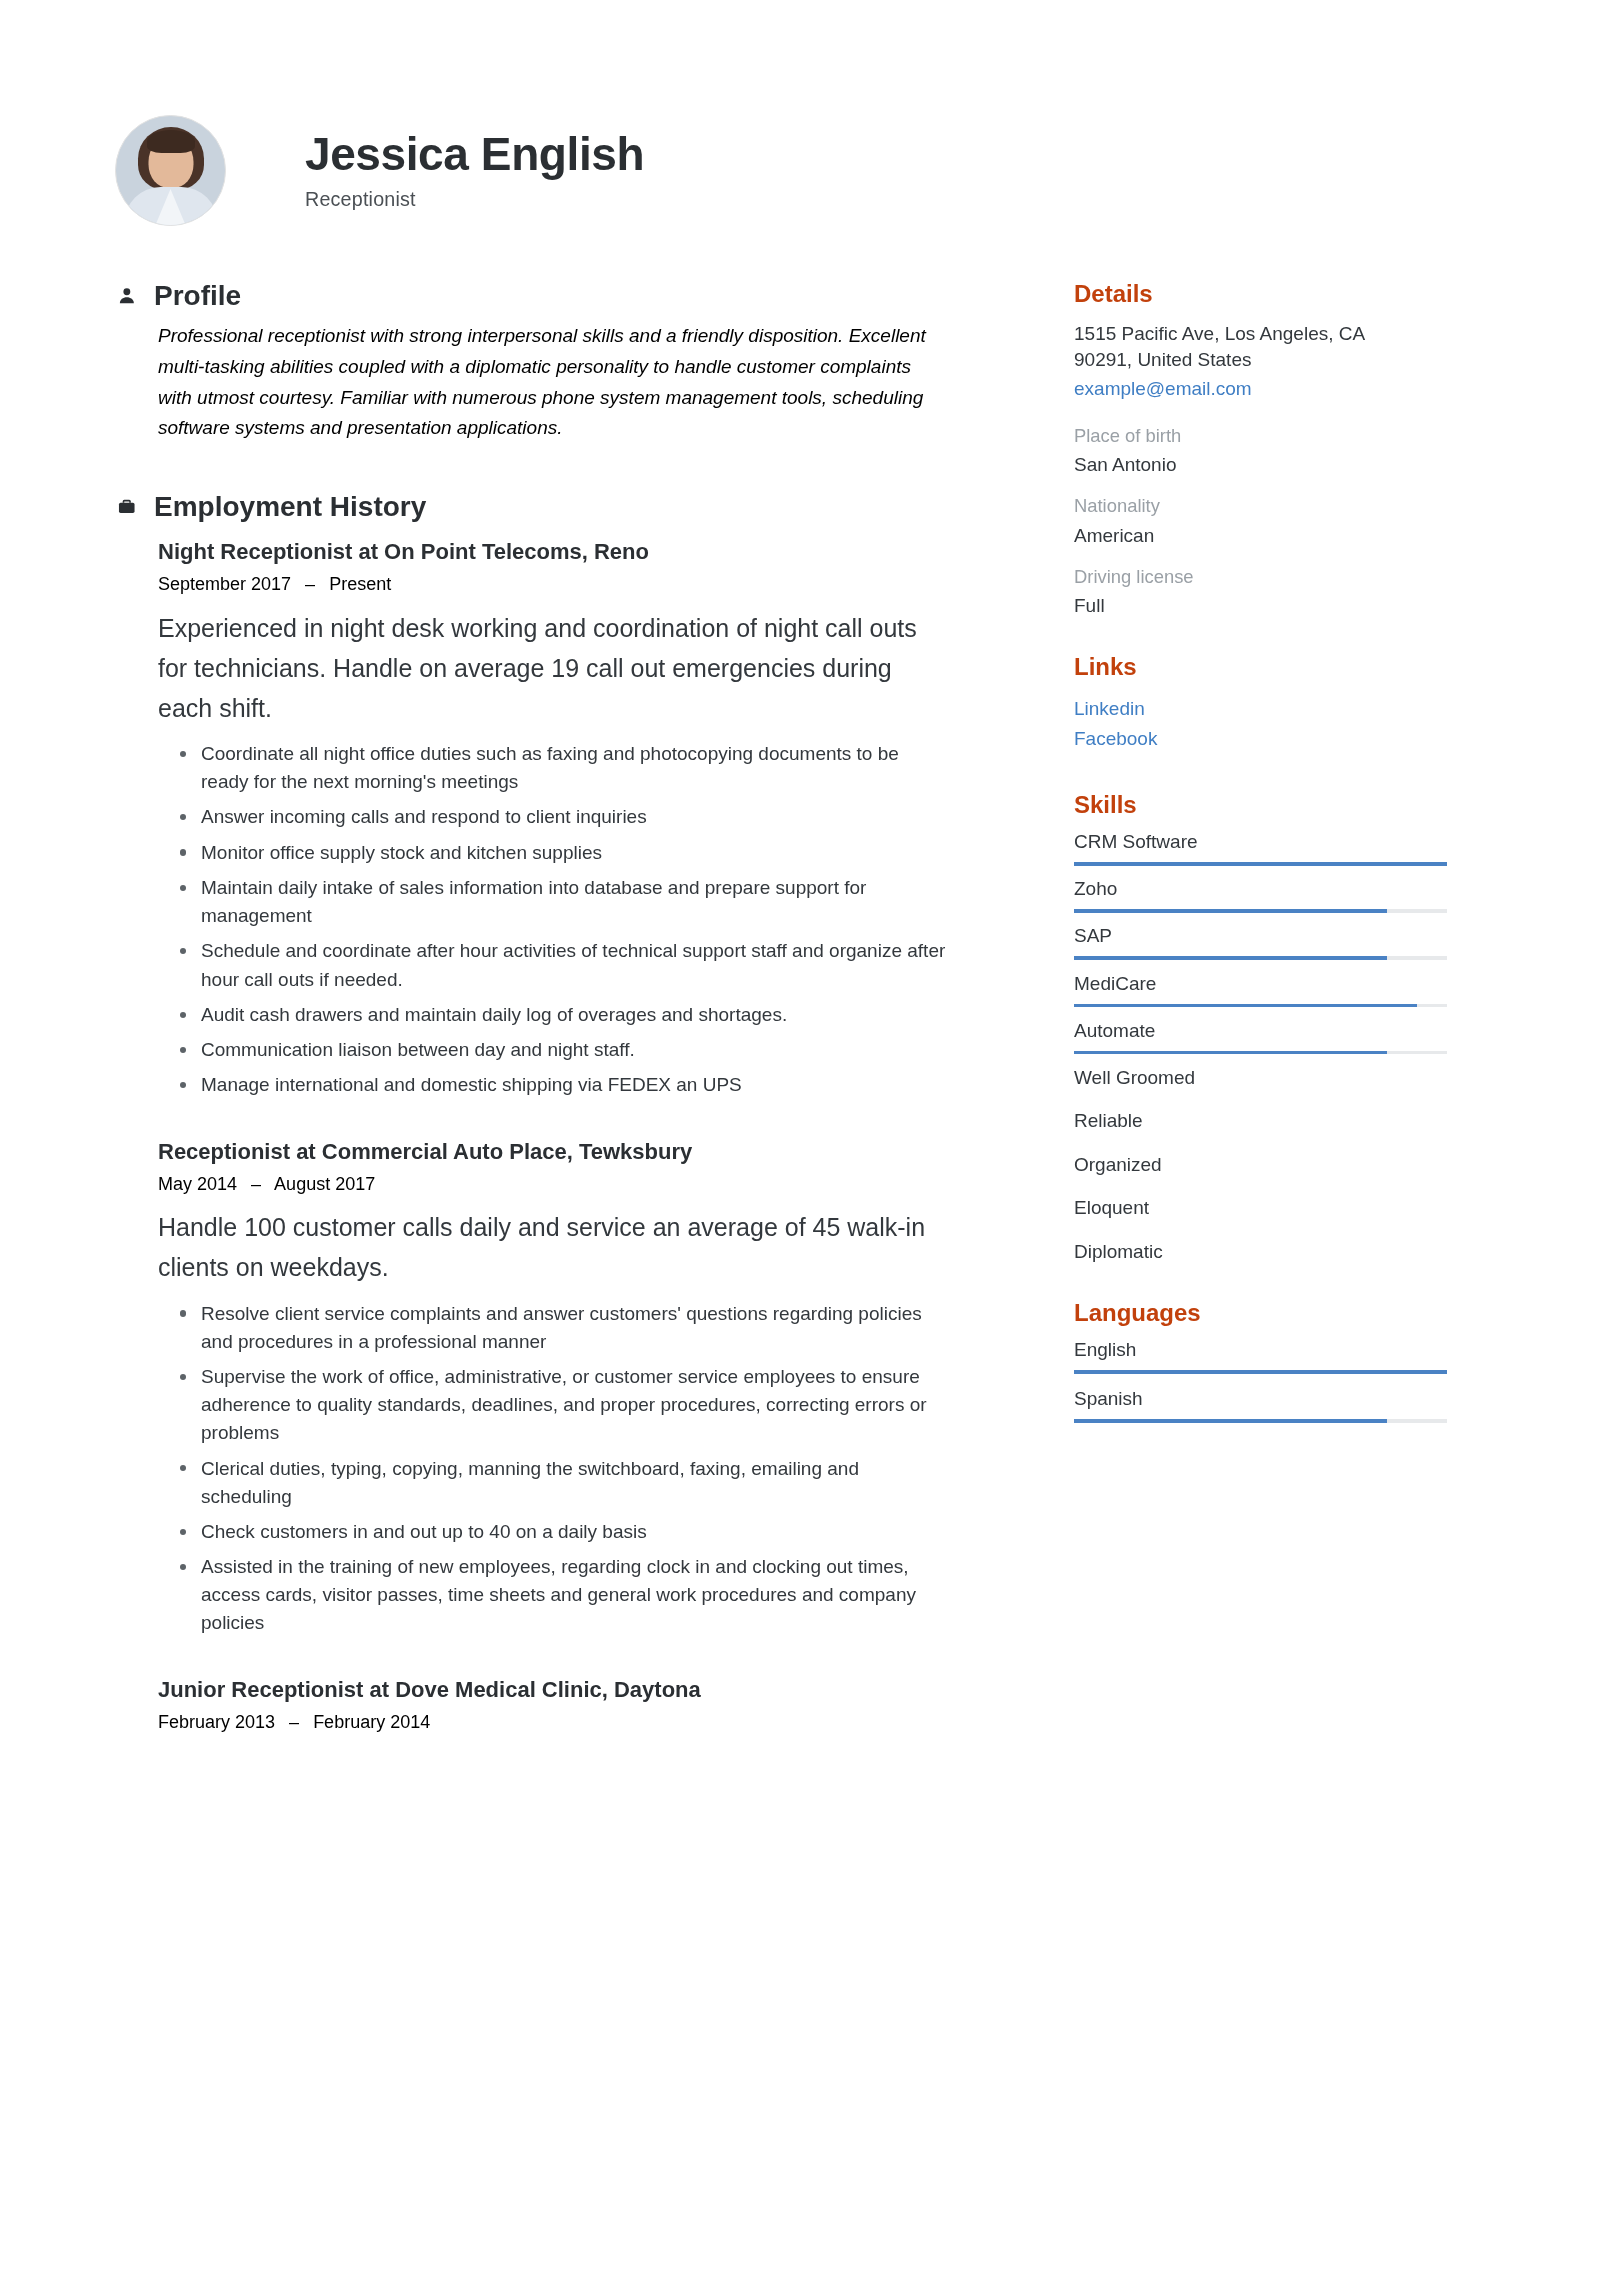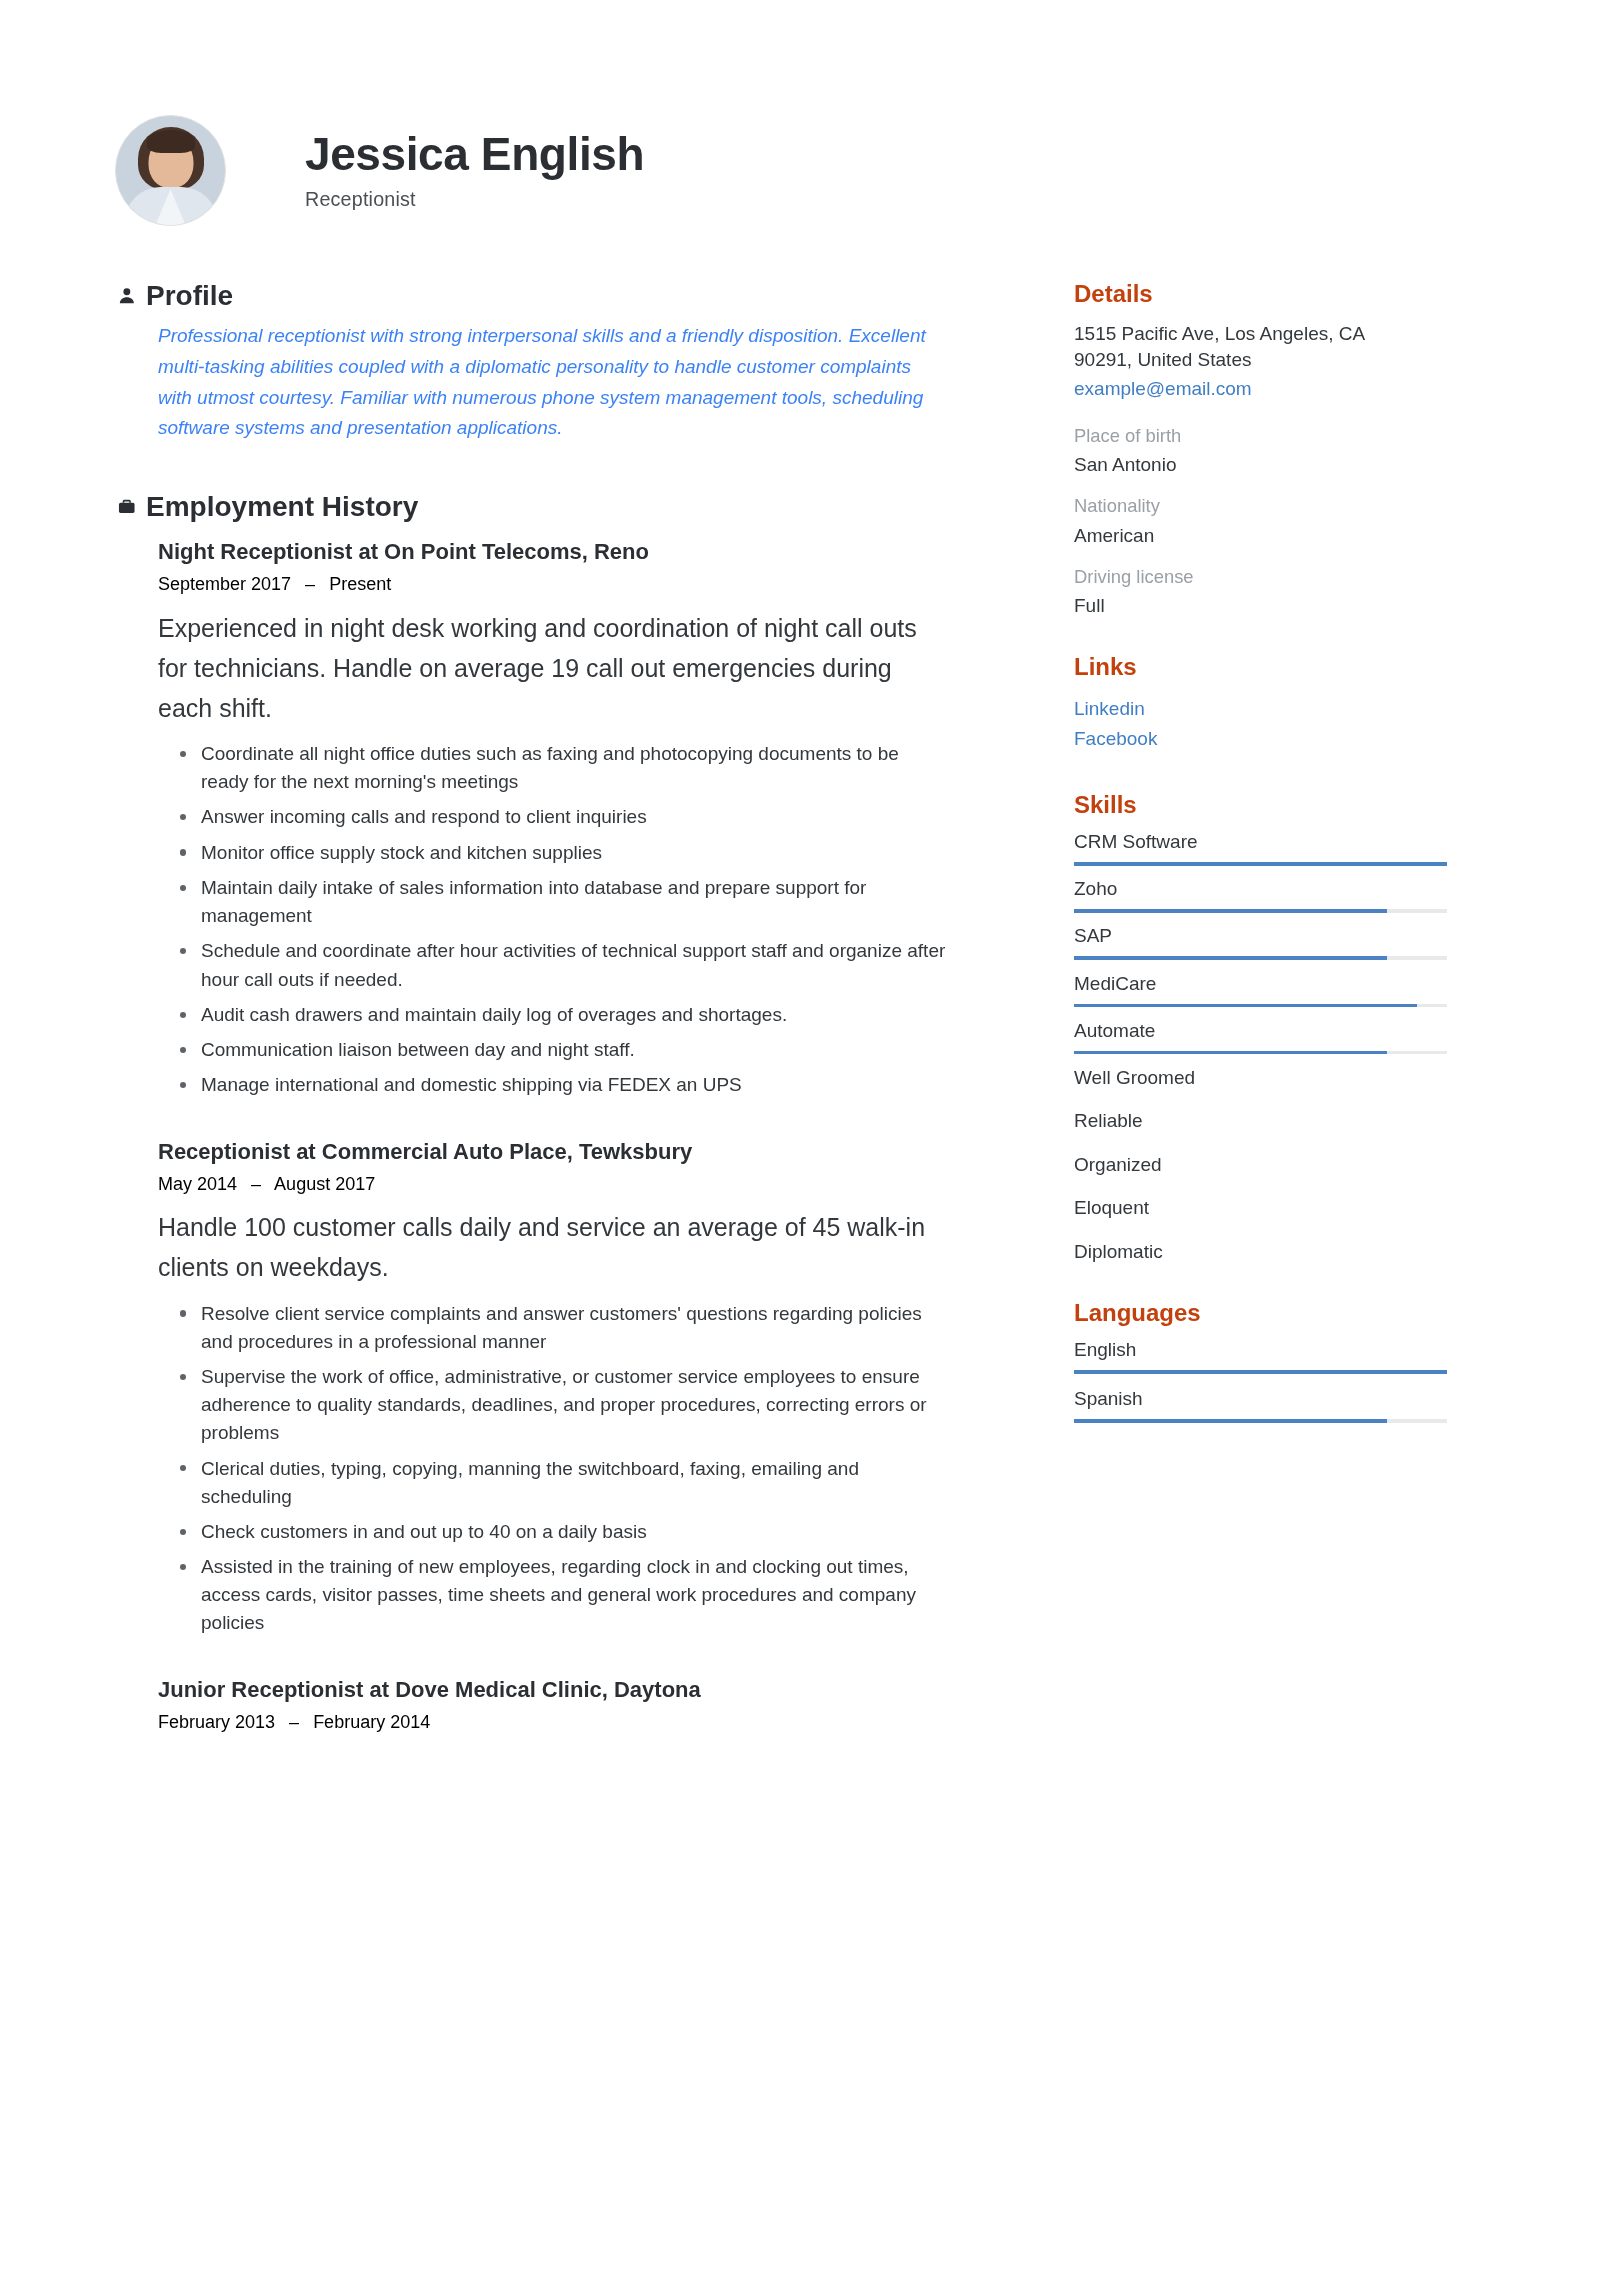--- a/index.html
+++ b/index.html
@@ -121,42 +121,42 @@
   .col-side {
     width: 466px;
     padding-left: 125px;
     box-sizing: border-box;
   }
 
   
   .section-head {
     display: flex;
     align-items: center;
-    gap: 8px;
+    gap: 16px;
     margin-bottom: 9px;
   }
   .section-head .ico {
     width: 23px;
     height: 23px;
     display: flex;
     align-items: center;
     justify-content: center;
     color: #2b2f33;
   }
   .section-title {
     font-size: 28px;
     font-weight: bold;
     color: #2b2f33;
   }
 
   .profile-text {
     font-style: italic;
     font-size: 19px;
     line-height: 1.62;
-    color: #3b82f6;
+    color: #000000;
     margin: 9px 0 0 43px;
     max-width: 896px;
   }
 
   .job {
     margin: 0 0 0 43px;
   }
   .job + .job { margin-top: 39px; }
   .job-head {
     font-size: 22px;

